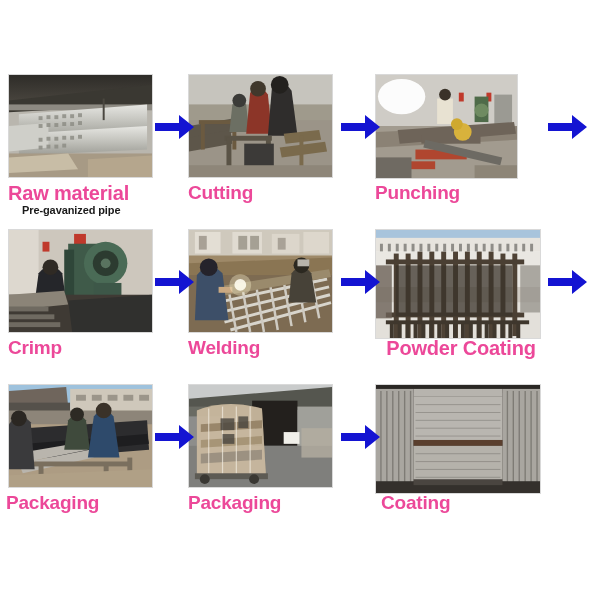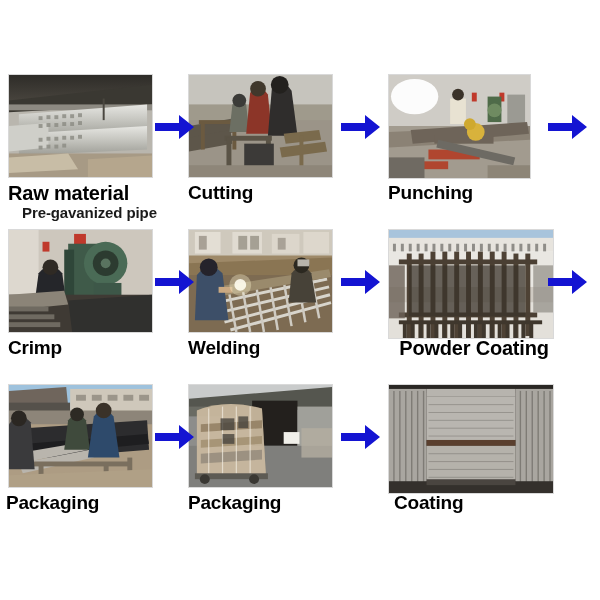--- a/index.html
+++ b/index.html
@@ -36,21 +36,21 @@
   .flow-row.row-3 { top: 376px; }
 
   .step {
     position: absolute;
     top: 0;
     width: 152px;
     height: 155px;
   }
   .step.col-1 { left: 8px; }
   .step.col-2 { left: 188px; }
-  .step.col-3 { left: 388px; }
+  .step.col-3 { left: 375px; }
 
   .photo {
     position: absolute;
     top: 8px;
     left: 0;
     width: 145px;
     height: 104px;
     overflow: hidden;
     background: #9a9a94;
     border: 1px solid #d9d9d9;
@@ -66,35 +66,35 @@
   }
 
   .photo svg { display: block; width: 100%; height: 100%; }
 
   .caption {
     position: absolute;
     left: 0;
     top: 116px;
     width: 170px;
     text-align: left;
-    color: #000000;
+    color: #ec4899;
     font-size: 19px;
     font-weight: 700;
     letter-spacing: -0.2px;
     line-height: 22px;
     white-space: nowrap;
   }
   .caption.centered { width: 150px; }
   .caption.big { font-size: 20px; }
 
   .subcaption {
     position: absolute;
     left: 14px;
     top: 138px;
-    font-size: 15px;
+    font-size: 11px;
     font-weight: 700;
     color: #1a1a1a;
     white-space: nowrap;
     letter-spacing: -0.1px;
   }
 
   
   .arrow {
     position: absolute;
     width: 40px;

